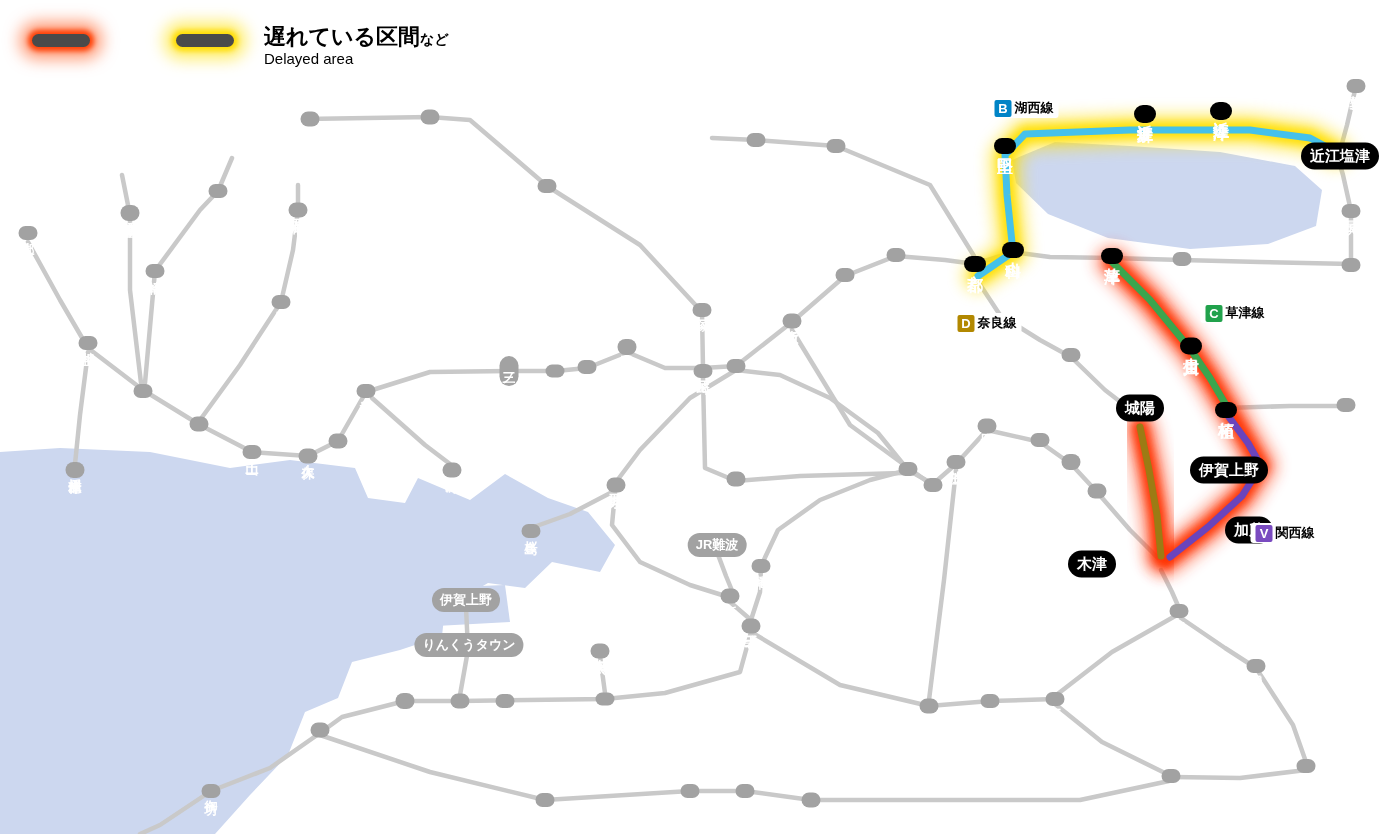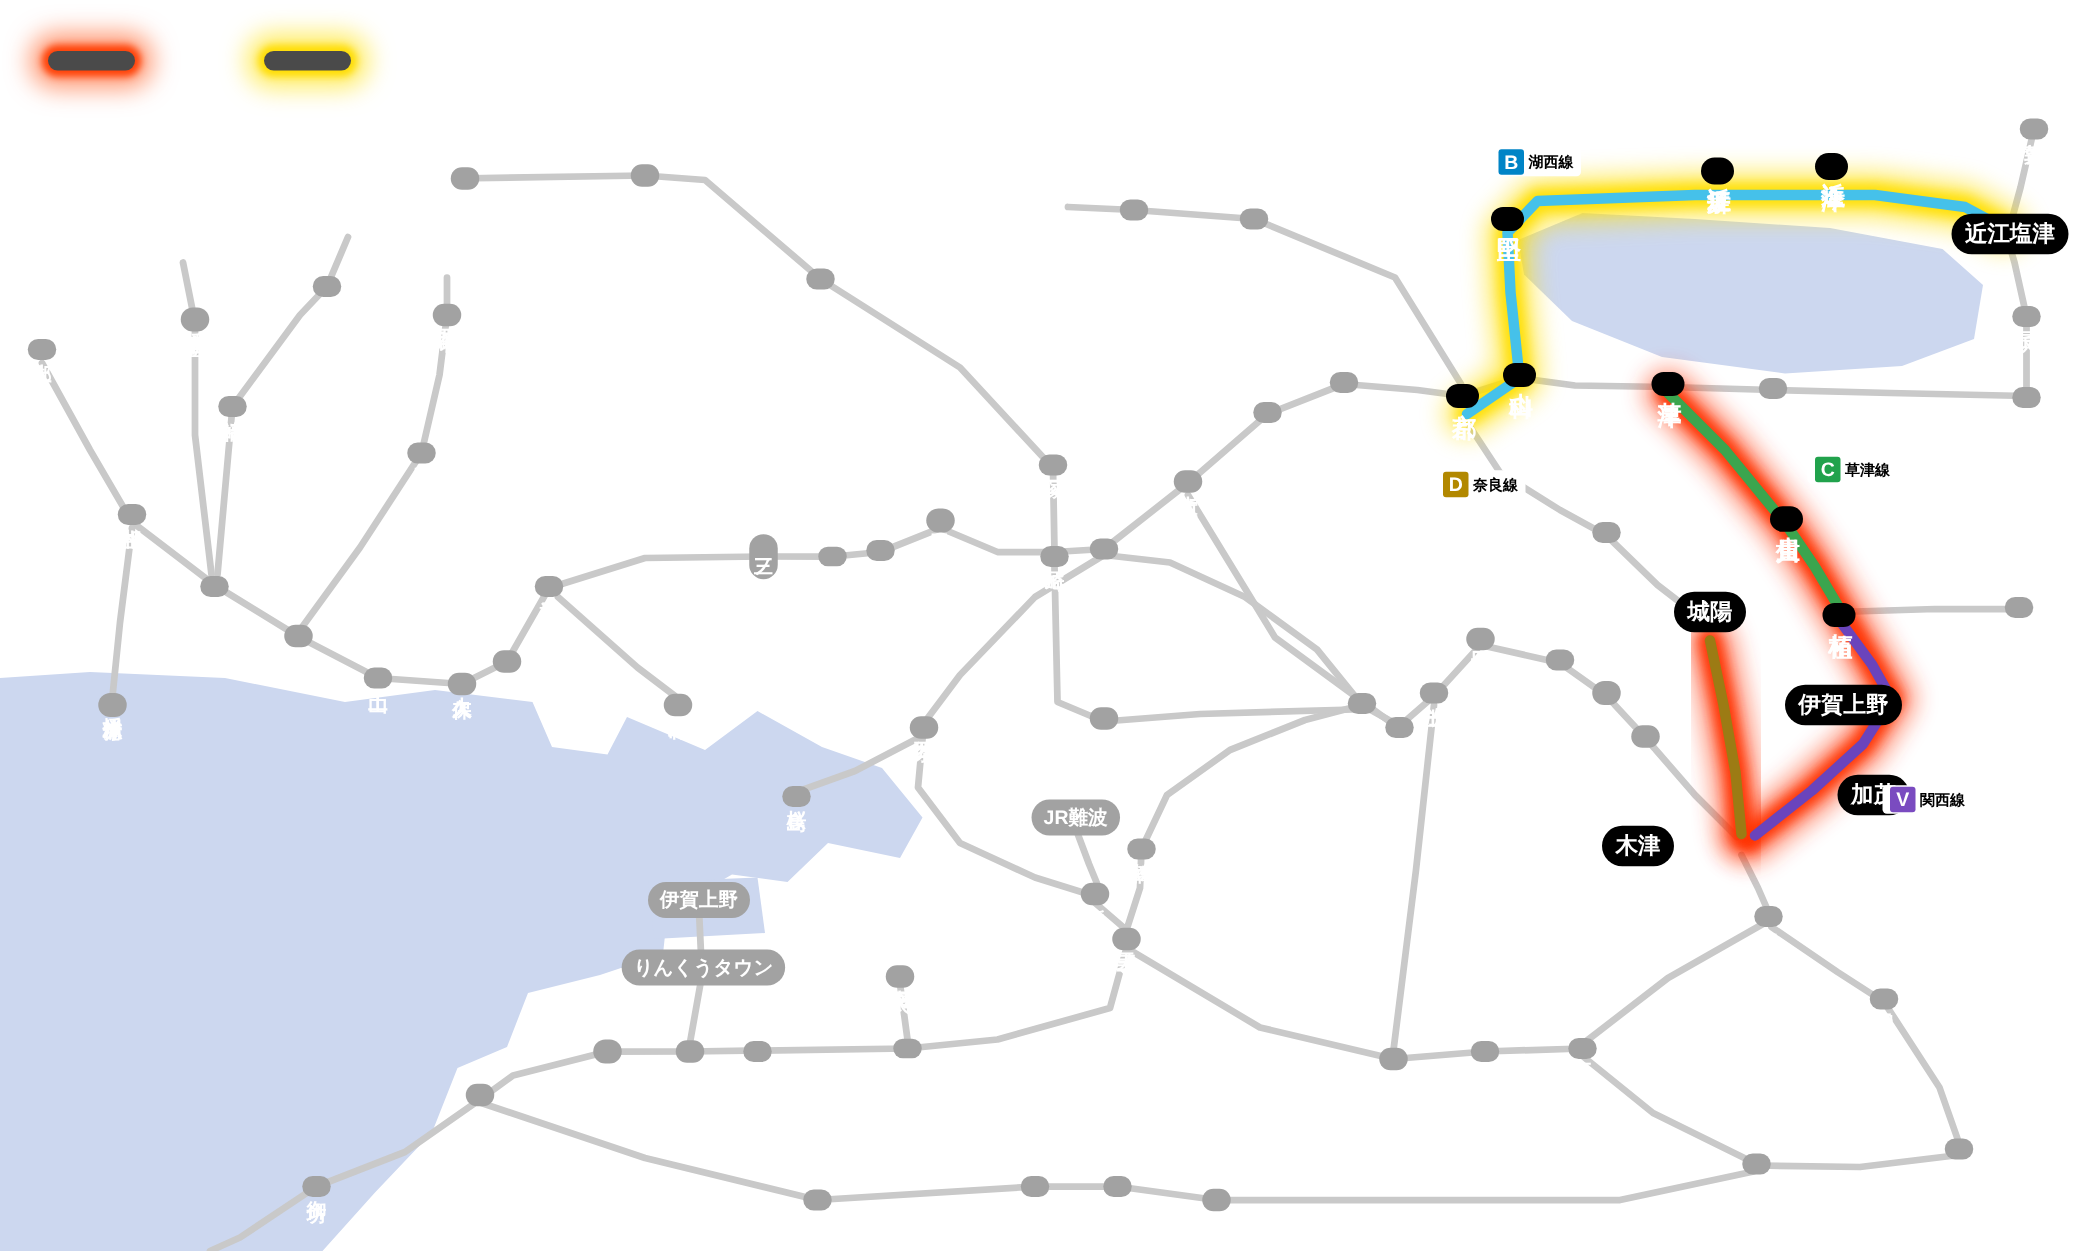--- a/index.html
+++ b/index.html
@@ -16,21 +16,21 @@
   .st.h{font-size:13px;padding:3px 8px;letter-spacing:0;}
   .st.black{background:#000;}
   .st.black.v{font-size:16px;padding:7px 3px;}
   .st.black.h{font-size:15px;padding:4px 9px;}
 
   
   .badge{position:absolute;transform:translate(-50%,-50%);display:flex;align-items:center;gap:3px;
          background:#fff;border-radius:3px;padding:1px 5px;z-index:6;color:#000;font-weight:bold;}
   .badge .letter{width:17px;height:17px;border-radius:2px;color:#fff;font-size:13px;
                  display:flex;align-items:center;justify-content:center;}
-  .badge .blabel{font-size:10px;}
+  .badge .blabel{font-size:13px;}
 
   
   .legend{position:absolute;left:24px;top:24px;display:flex;gap:70px;z-index:10;}
   .legend-item{display:flex;gap:22px;align-items:flex-start;}
   .chip{padding:10px 8px;}
   .chip-bar{width:58px;height:13px;border-radius:7px;background:#4a4a4a;}
   .chip.stopped .chip-bar{box-shadow:0 0 5px 4px rgba(255,60,0,.95),0 0 16px 12px rgba(255,70,0,.55);}
   .chip.delayed .chip-bar{box-shadow:0 0 5px 4px rgba(255,220,0,.95),0 0 16px 12px rgba(255,225,0,.6);}
   .llabel{font-size:22px;font-weight:bold;color:#000;line-height:1.15;}
   .llabel .suffix{font-size:14px;}
@@ -209,15 +209,21 @@
   <div class="legend">
     <div class="legend-item">
       <div class="chip stopped">
         <div class="chip-bar"></div>
       </div>
     </div>
     <div class="legend-item">
       <div class="chip delayed">
         <div class="chip-bar"></div>
       </div>
+      <div class="ltext">
+        <div class="llabel">
+          <span>遅れている区間</span><span class="suffix">など</span>
+        </div>
+        <div class="lsub">Delayed area</div>
+      </div>
     </div>
   </div>
 </div>
 
 </body></html>

